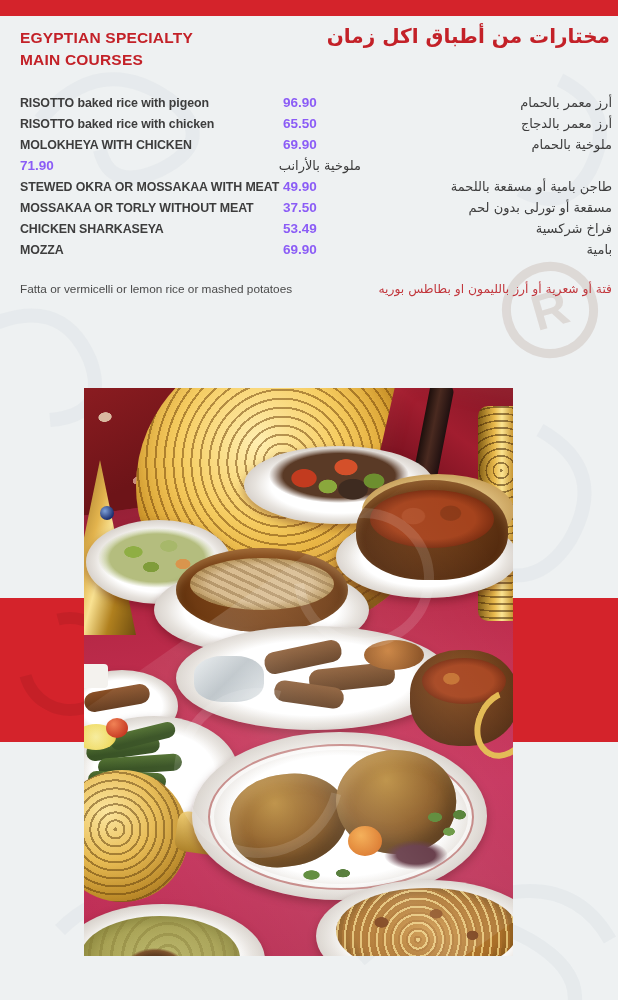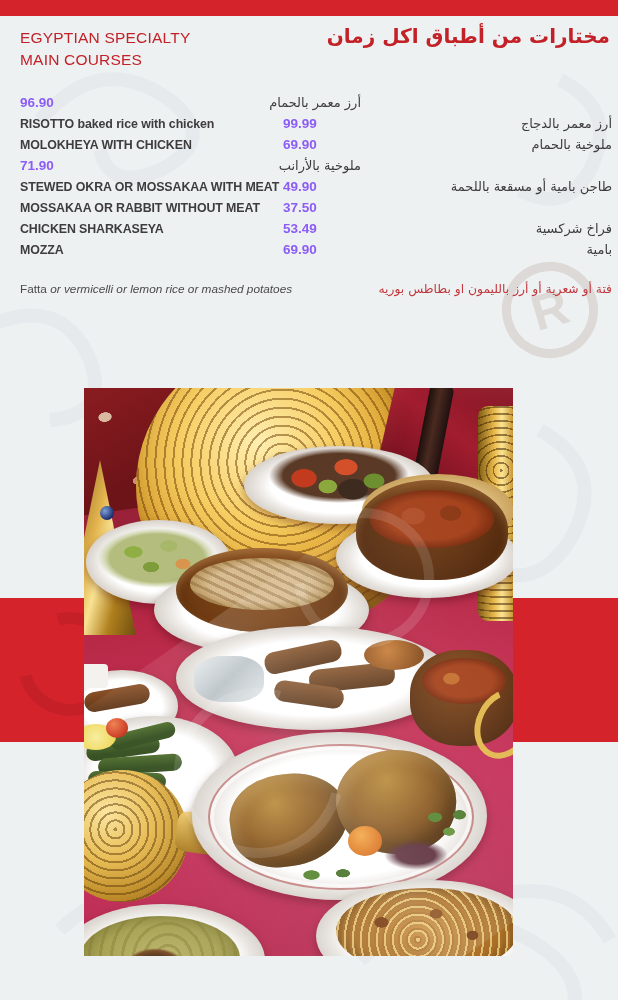--- a/index.html
+++ b/index.html
@@ -13,34 +13,34 @@
   .wm-reg{
     position:absolute;left:502px;top:262px;width:78px;height:78px;z-index:2;
     border:9px solid #dbd5d2;border-radius:50%;color:#dbd5d2;
     display:flex;align-items:center;justify-content:center;
     font-size:50px;font-weight:bold;transform:rotate(-16deg);opacity:.85;
   }
   
   .topbar{position:absolute;left:0;top:0;width:618px;height:16px;background:#d4232b;z-index:5;}
   
   .header-en{position:absolute;left:20px;top:27px;z-index:10;color:#c32128;
-    font-weight:normal;font-size:15.5px;line-height:22px;letter-spacing:.2px;}
+    font-weight:bold;font-size:15.5px;line-height:22px;letter-spacing:.2px;}
   .header-ar{position:absolute;right:8px;top:24px;z-index:10;color:#c32128;
     font-family:"DejaVu Sans", sans-serif;font-weight:bold;font-size:20px;direction:rtl;}
   
   .menu{position:absolute;left:20px;top:92px;width:592px;z-index:10;}
   .mrow{display:grid;grid-template-columns:263px 78px 1fr;height:21px;align-items:center;}
   .mi-en{font-size:12.4px;font-weight:bold;color:#3d3d3d;white-space:nowrap;letter-spacing:-.1px;}
   .mi-pr{font-size:13.5px;font-weight:bold;color:#8b5cf6;}
   .mi-ar{font-size:13px;color:#3d3d3d;direction:rtl;white-space:nowrap;
     font-family:"DejaVu Sans", sans-serif;}
   .notes{position:absolute;left:20px;top:282px;width:592px;z-index:10;
     display:flex;justify-content:space-between;align-items:baseline;}
   .note-en{font-size:11.8px;color:#4a4a4a;}
-  .note-en .it{font-style:italic;}
+  .note-en .it{}
   .note-ar{font-size:12.3px;color:#c2373d;direction:rtl;font-family:"DejaVu Sans", sans-serif;}
   
   .red-band{position:absolute;left:0;top:598px;width:618px;height:144px;background:#d4232b;z-index:2;}
   .band-swirl{position:absolute;left:18px;top:14px;width:80px;height:80px;border:12px solid rgba(0,0,0,.07);
     border-radius:50%;border-left-color:transparent;transform:rotate(30deg);}
   
   .photo{position:absolute;left:84px;top:388px;width:429px;height:568px;overflow:hidden;z-index:3;
     background:linear-gradient(172deg,#6c1a1c 0%,#8e1f33 16%,#b02541 32%,#c22e50 52%,#c5305a 72%,#b52a4e 100%);}
   .photo *{position:absolute;}
   .cushion{left:-22px;top:-16px;width:155px;height:135px;transform:rotate(-8deg);
@@ -210,45 +210,47 @@
 <div class="topbar"></div>
 
 <div class="header-en">
   <div>EGYPTIAN SPECIALTY</div>
   <div>MAIN COURSES</div>
 </div>
 <div class="header-ar" dir="rtl">مختارات من أطباق اكل زمان</div>
 
 <div class="menu">
   <div class="mrow">
+    <span class="mi-en">RISOTTO baked rice with pigeon</span>
     <span class="mi-pr">96.90</span>
     <span class="mi-ar">أرز معمر بالحمام</span>
   </div>
   <div class="mrow">
     <span class="mi-en">RISOTTO baked rice with chicken</span>
-    <span class="mi-pr">99.99</span>
+    <span class="mi-pr">65.50</span>
     <span class="mi-ar">أرز معمر بالدجاج</span>
   </div>
   <div class="mrow">
     <span class="mi-en">MOLOKHEYA WITH CHICKEN</span>
     <span class="mi-pr">69.90</span>
     <span class="mi-ar">ملوخية بالحمام</span>
   </div>
   <div class="mrow">
     <span class="mi-pr">71.90</span>
     <span class="mi-ar">ملوخية بالأرانب</span>
   </div>
   <div class="mrow">
     <span class="mi-en">STEWED OKRA OR MOSSAKAA WITH MEAT</span>
     <span class="mi-pr">49.90</span>
     <span class="mi-ar">طاجن بامية أو مسقعة باللحمة</span>
   </div>
   <div class="mrow">
-    <span class="mi-en">MOSSAKAA OR RABBIT WITHOUT MEAT</span>
+    <span class="mi-en">MOSSAKAA OR TORLY WITHOUT MEAT</span>
     <span class="mi-pr">37.50</span>
+    <span class="mi-ar">مسقعة أو تورلى بدون لحم</span>
   </div>
   <div class="mrow">
     <span class="mi-en">CHICKEN SHARKASEYA</span>
     <span class="mi-pr">53.49</span>
     <span class="mi-ar">فراخ شركسية</span>
   </div>
   <div class="mrow">
     <span class="mi-en">MOZZA</span>
     <span class="mi-pr">69.90</span>
     <span class="mi-ar">بامية</span>

